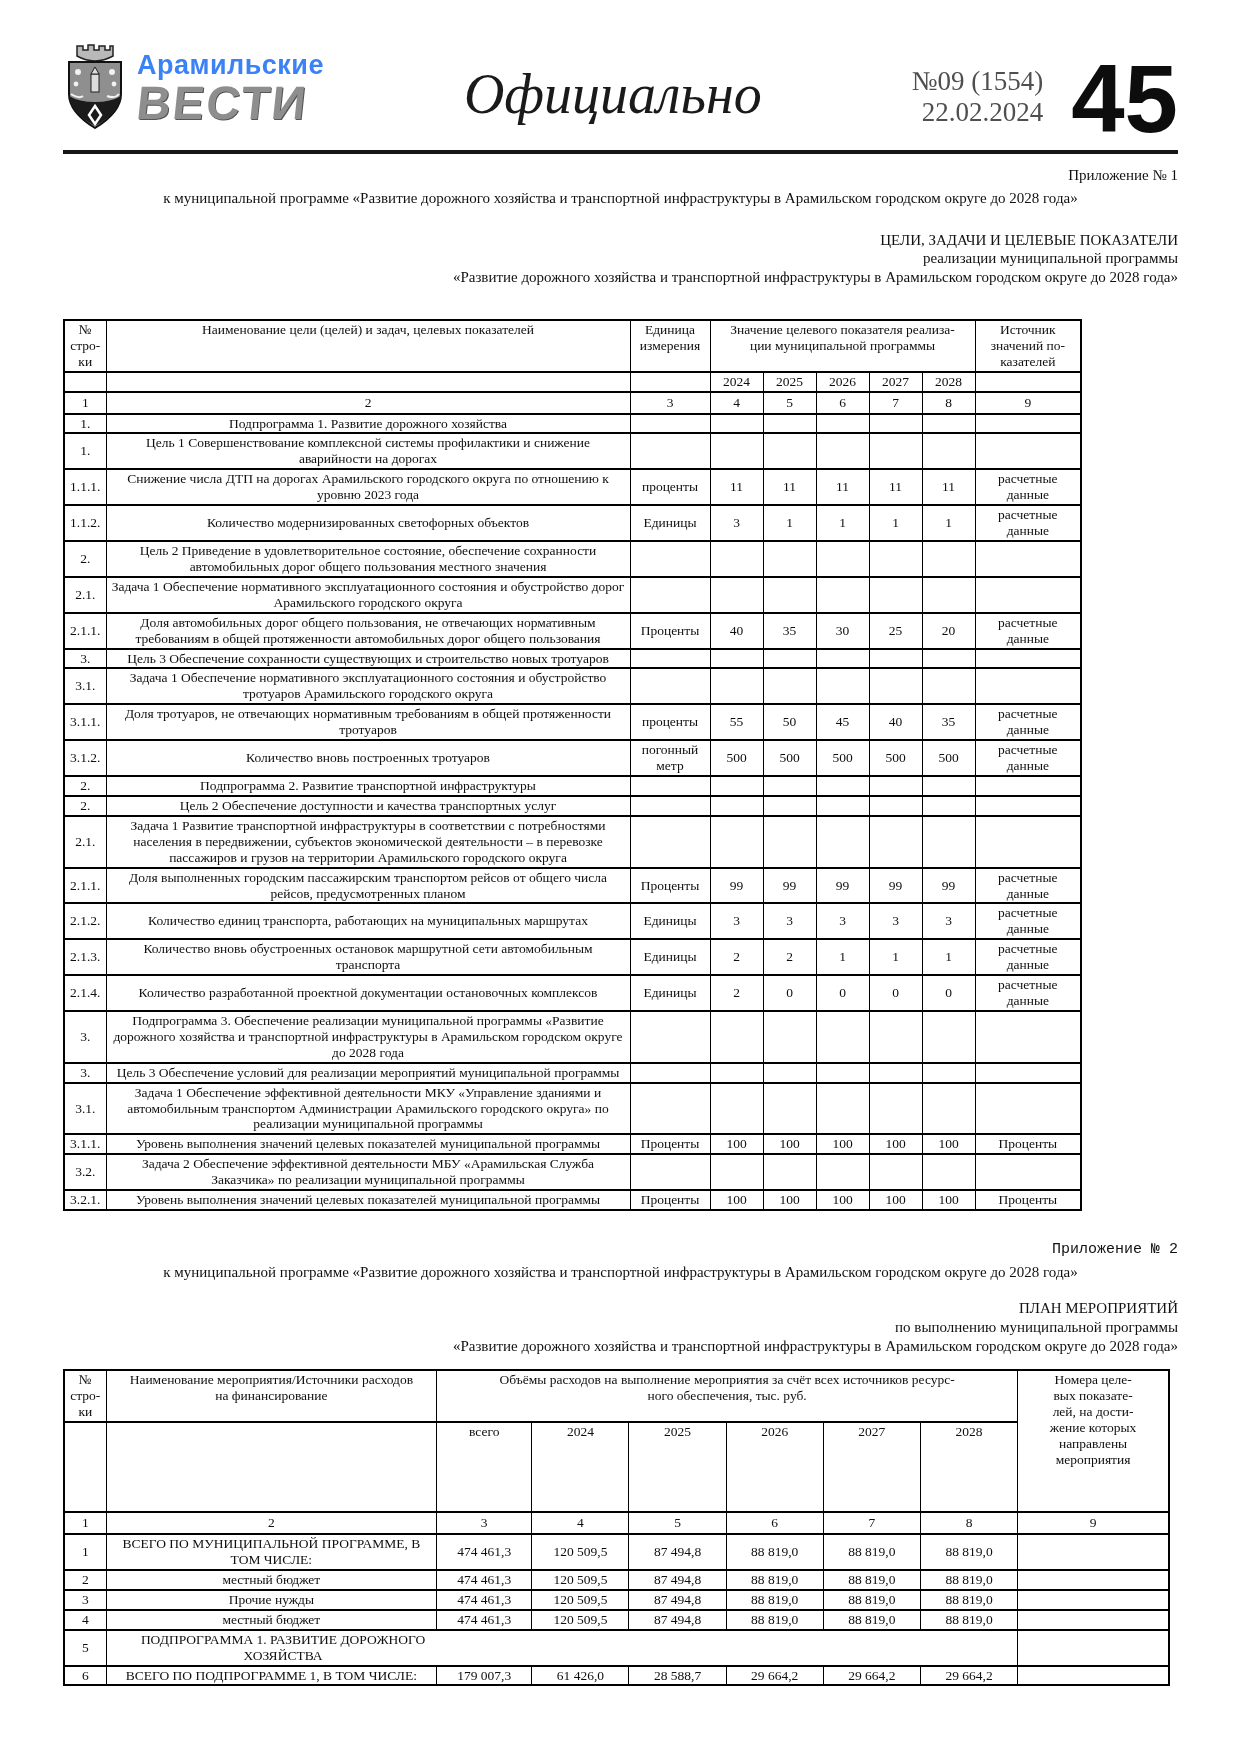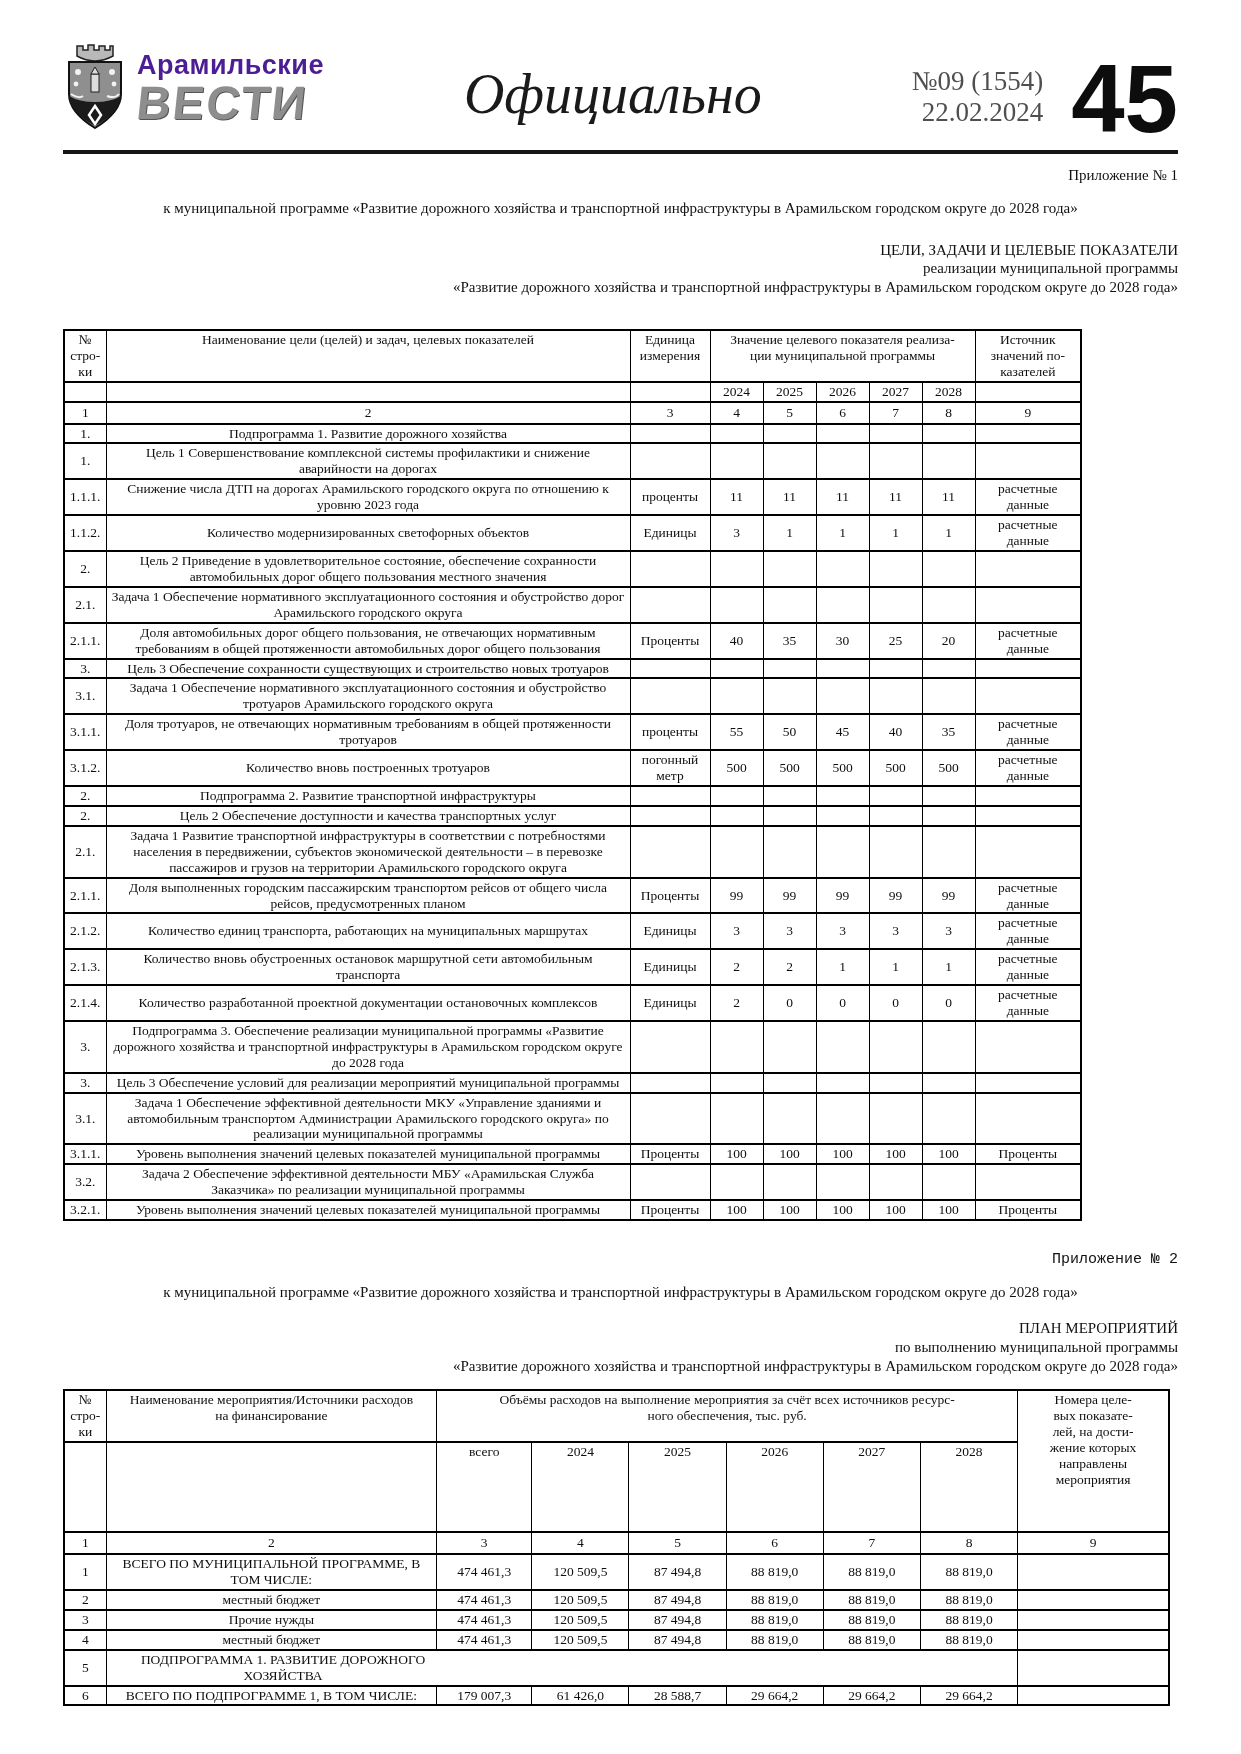--- a/index.html
+++ b/index.html
@@ -5,33 +5,33 @@
   html,body{margin:0;padding:0;background:#e8e8e8;}
   .page{position:relative;width:1241px;height:1754px;background:#ffffff;margin:0 auto;
         font-family:"Liberation Serif", serif;color:#111;overflow:hidden;}
   .content{margin:0 63px;width:1115px;}
 
   
   .masthead{display:flex;align-items:flex-start;padding-top:44px;}
   .logo{display:flex;align-items:flex-start;}
   .crest{width:64px;height:88px;flex:0 0 auto;}
   .logo-text{margin-left:10px;margin-top:6px;font-family:"Liberation Sans",sans-serif;}
-  .logo-line1{font-size:27px;font-weight:bold;color:#4c1d95;letter-spacing:.5px;}
+  .logo-line1{font-size:27px;font-weight:bold;color:#3b82f6;letter-spacing:.5px;}
   .logo-line2{font-size:47px;font-weight:bold;color:#8e8e8e;letter-spacing:2px;
               line-height:.95;transform:skewX(-6deg);text-shadow:1px 1px 0 #555;}
   .section-title{flex:1;text-align:center;font-style:italic;font-size:56px;line-height:1;
                  margin-top:22px;margin-left:-10px;color:#1a1a1a;}
   .issue{text-align:right;color:#4f4f4f;font-size:27px;line-height:1.15;margin-top:22px;white-space:nowrap;}
   .pagenum{font-family:"Liberation Sans",sans-serif;font-weight:bold;font-size:96px;line-height:.85;
            color:#0d0d0d;margin-left:28px;margin-top:14px;}
   .rule{border-top:4px solid #151515;margin-top:10px;}
 
   
   .apx-label{text-align:right;font-size:15px;margin-top:13px;}
-  .apx-sub{text-align:center;font-size:15px;margin-top:16px;}
+  .apx-sub{text-align:center;font-size:15px;margin-top:6px;}
   .apx-titles{text-align:right;font-size:15px;margin-top:24px;line-height:1.25;}
 
   
   table{border-collapse:collapse;table-layout:fixed;font-size:13.5px;line-height:1.18;color:#0f0f0f;}
   td,th{border-left:1px solid #000;border-right:1px solid #000;
         border-top:2px solid #000;border-bottom:2px solid #000;
         padding:1px 4px;text-align:center;vertical-align:middle;font-weight:normal;overflow:hidden;}
   table{border:2px solid #000;}
   .t1{width:1017px;margin-top:32px;}
   .t2{width:1107px;margin-top:14px;}

